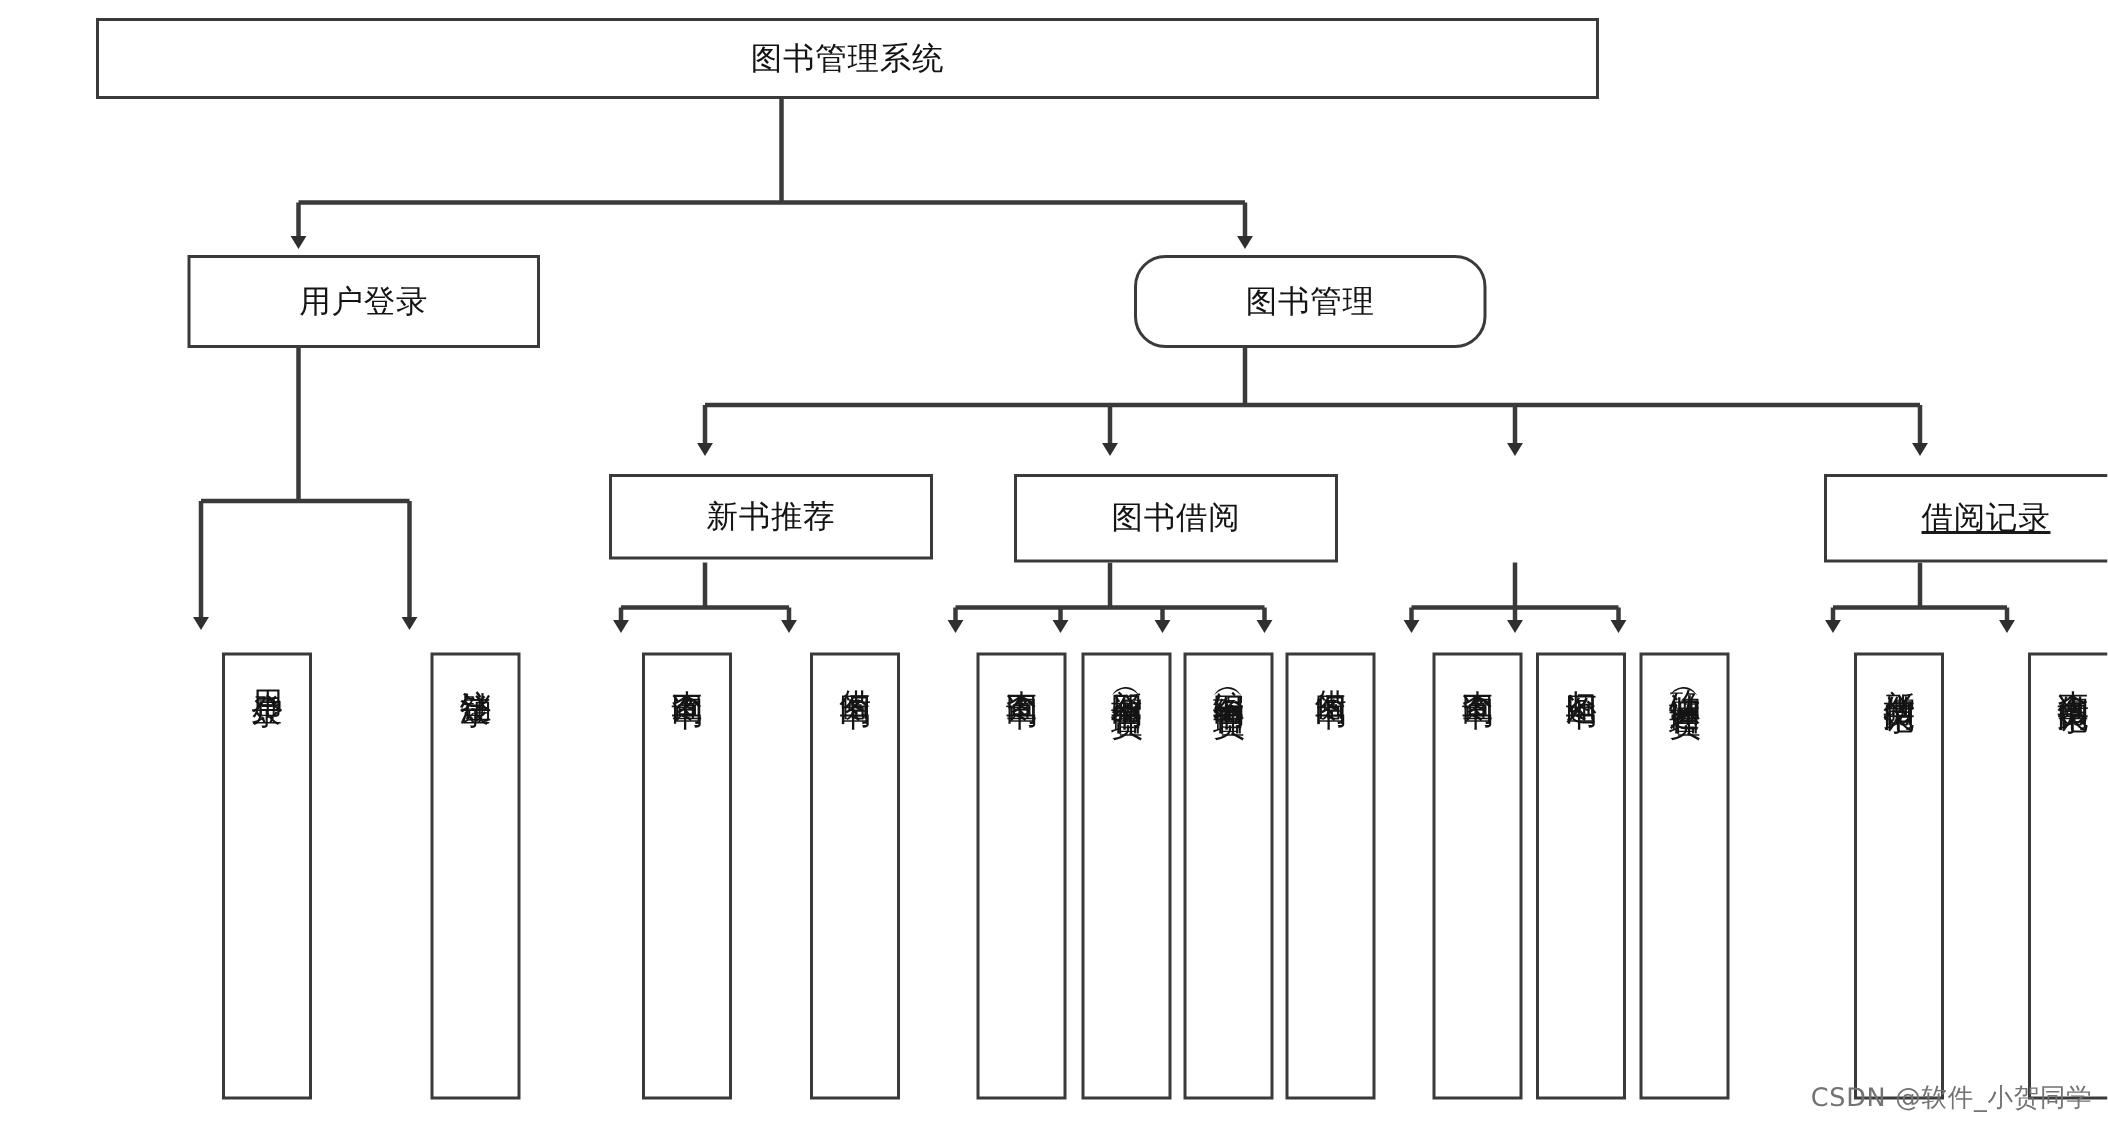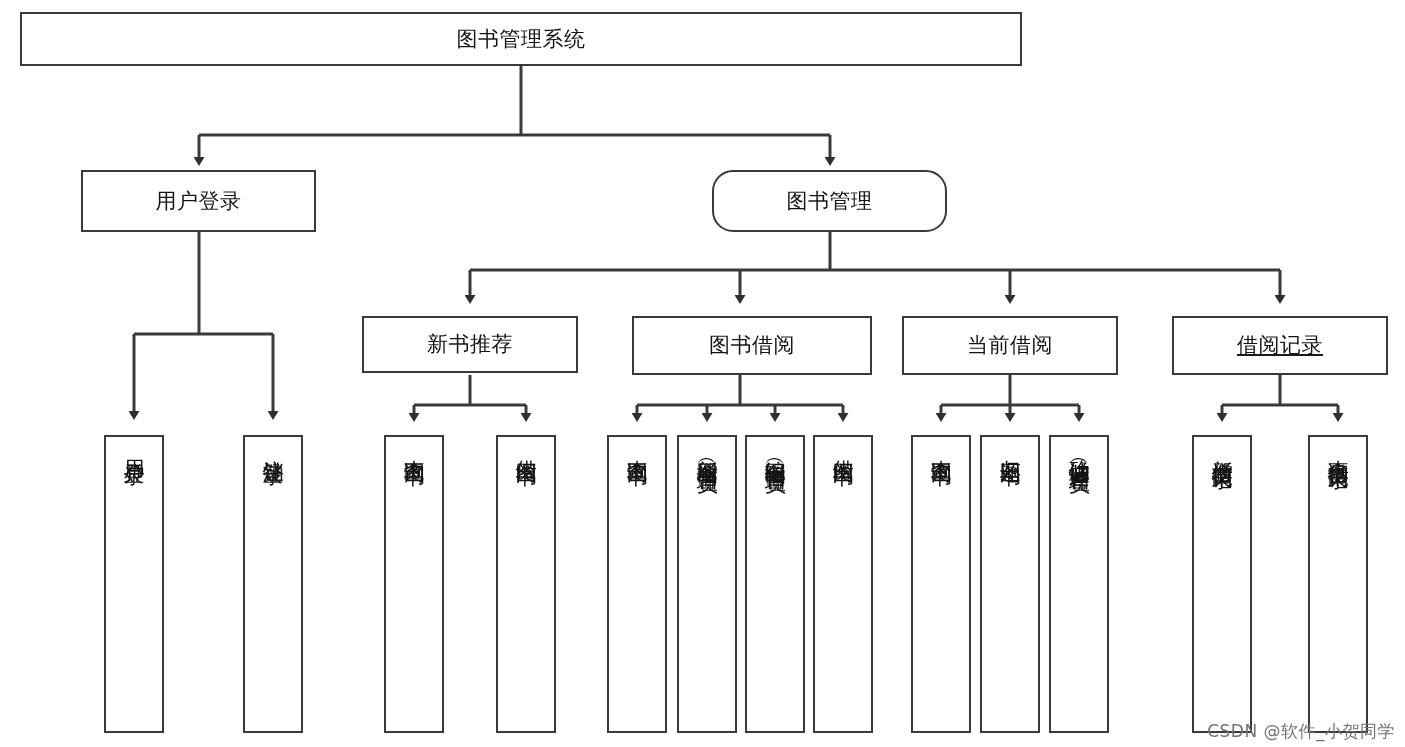--- a/index.html
+++ b/index.html
@@ -26,20 +26,21 @@
   }
   .node-box {
     position: absolute;
     box-sizing: border-box;
     background: #ffffff;
     border: 2.5px solid #3a3a3a;
     display: flex;
     align-items: center;
     justify-content: center;
     color: #1a1a1a;
+    margin-left: 44px;
   }
   .node-label {
     font-size: 21px;
     line-height: 1.15;
     letter-spacing: 0.5px;
     white-space: nowrap;
     color: #141414;
   }
   .leaf-box .node-label {
     writing-mode: vertical-rl;
@@ -131,25 +132,22 @@
   <div class="node-box" style="left:81px; top:170px; width:235px; height:62px;">
     <span class="node-label">用户登录</span>
   </div>
   <div class="node-box" style="left:712px; top:170px; width:235px; height:62px;border-radius:21px;">
     <span class="node-label">图书管理</span>
   </div>
 
   <div class="node-box" style="left:362px; top:316px; width:216px; height:57px;">
     <span class="node-label">新书推荐</span>
   </div>
-  <div class="node-box" style="left:632px; top:316px; width:240px; height:59px;">
+  <div class="node-box" style="left:632px; top:316px; width:216px; height:59px;">
     <span class="node-label">图书借阅</span>
-  </div>
-  <div class="node-box" style="left:902px; top:316px; width:216px; height:59px;">
-    <span class="node-label">当前借阅</span>
   </div>
   <div class="node-box" style="left:1172px; top:316px; width:216px; height:59px;text-decoration:underline;">
     <span class="node-label">借阅记录</span>
   </div>
 
   <div class="node-box leaf-box" style="left:104px; top:435px; width:60px; height:298px;">
     <span class="node-label">用户登录</span>
   </div>
   <div class="node-box leaf-box" style="left:243px; top:435px; width:60px; height:298px;">
     <span class="node-label">注销登录</span>

